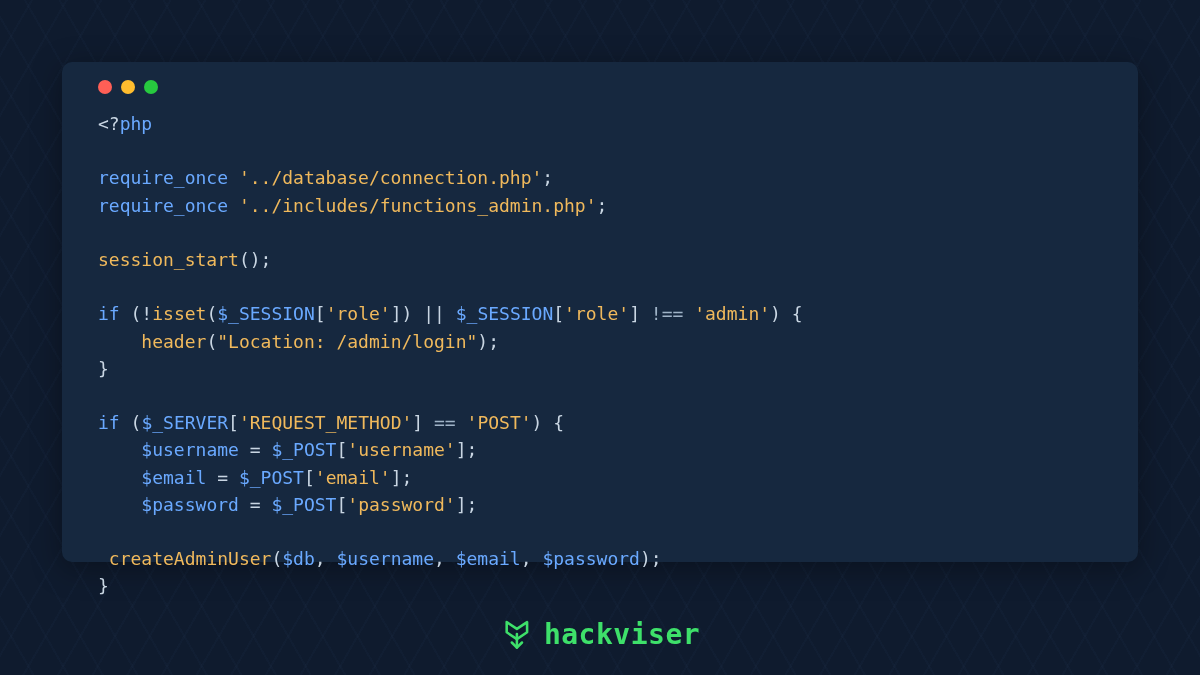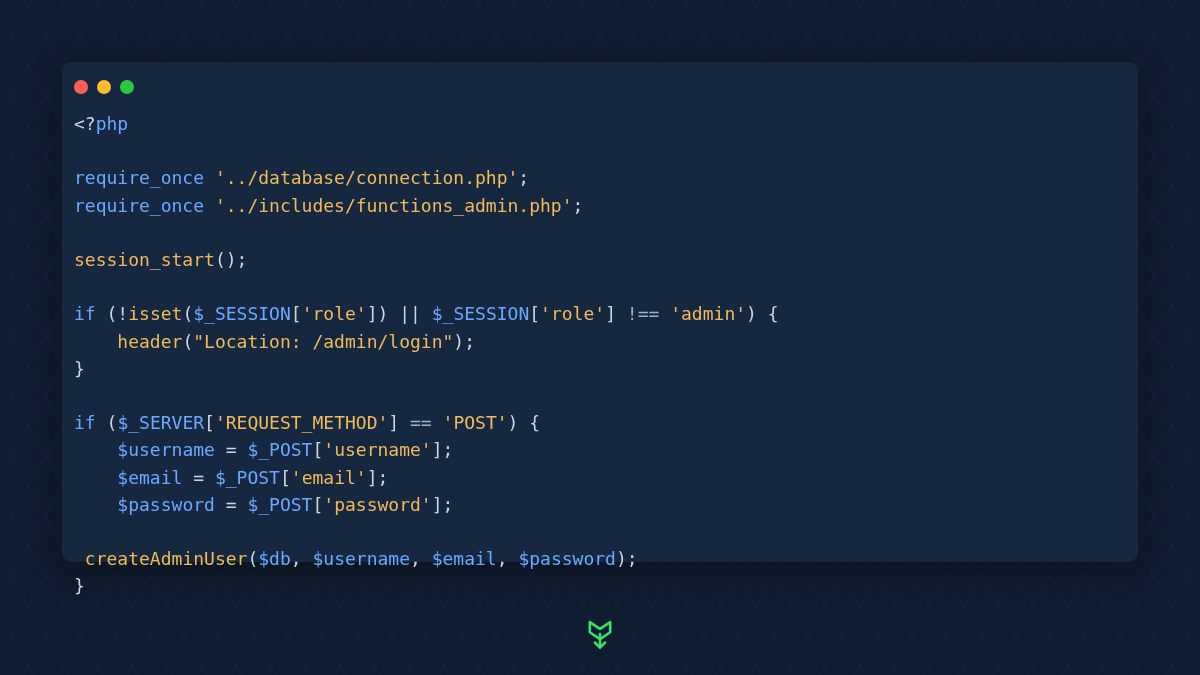--- a/index.html
+++ b/index.html
@@ -21,21 +21,21 @@
   }
   .code-window {
     position: absolute;
     left: 62px;
     top: 62px;
     width: 1076px;
     height: 500px;
     background: #16283f;
     border-radius: 10px;
     box-shadow: 0 6px 30px rgba(0,0,0,0.35);
-    padding: 18px 24px 18px 12px;
+    padding: 18px 24px 18px 36px;
   }
   .traffic-lights {
     display: flex;
     gap: 9px;
     margin-bottom: 16px;
   }
   .dot {
     width: 14px;
     height: 14px;
     border-radius: 50%;
@@ -106,13 +106,14 @@
 <span> </span><span class="c-fn">createAdminUser</span><span class="c-punc">(</span><span class="c-var">$db</span><span class="c-punc">, </span><span class="c-var">$username</span><span class="c-punc">, </span><span class="c-var">$email</span><span class="c-punc">, </span><span class="c-var">$password</span><span class="c-punc">);</span>
 <span class="c-punc">}</span></pre>
 </div>
 
 <div class="brand">
   <svg width="34" height="34" viewBox="0 0 40 40">
     <path d="M8 6 L20 14 L32 6 L32 18 L20 26 L8 18 Z" fill="none" stroke="#3ee06a" stroke-width="3" stroke-linejoin="round"></path>
     <path d="M20 20 L20 36" stroke="#3ee06a" stroke-width="3" stroke-linecap="round"></path>
     <path d="M14 30 L20 36 L26 30" fill="none" stroke="#3ee06a" stroke-width="3" stroke-linecap="round" stroke-linejoin="round"></path>
   </svg>
+  <span class="brand-text">hackviser</span>
 </div>
 
 </body></html>

